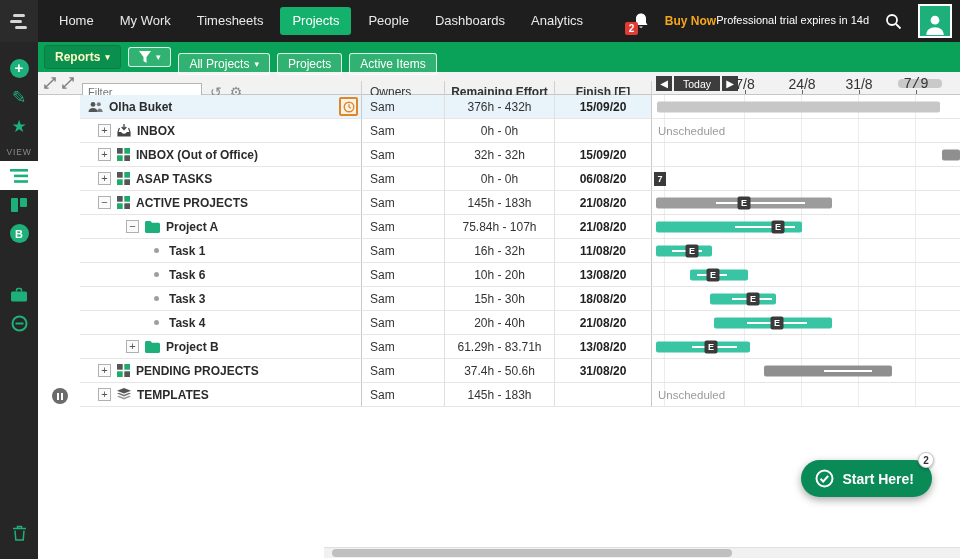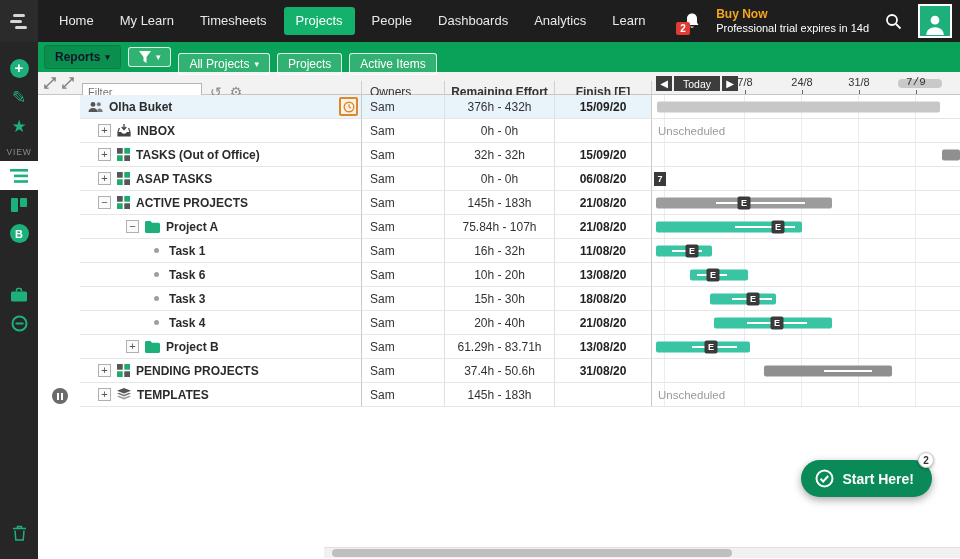--- a/index.html
+++ b/index.html
@@ -8,30 +8,30 @@
 
   
   .topbar { position:absolute; left:0; top:0; width:960px; height:42px; background:#1e1e1e; display:flex; align-items:center; z-index:30; }
   .logo { width:38px; height:42px; display:flex; align-items:center; justify-content:center; background:#2b2b2b; cursor:pointer; }
   .mainnav { display:flex; align-items:center; height:42px; margin-left:8px; }
   .nav-item { color:#e9e9e9; font-size:13px; padding:0 13px; height:42px; line-height:42px; cursor:pointer; white-space:nowrap; }
   .nav-item.active { background:#14b16c; color:#fff; height:28px; line-height:28px; border-radius:3px; margin:7px 4px; padding:0 12px; }
   .tb-right { margin-left:auto; display:flex; align-items:center; gap:16px; padding-right:8px; }
   .bell { position:relative; cursor:pointer; display:flex; }
   .nbadge { position:absolute; left:-8px; bottom:-4px; background:#e23b33; color:#fff; font-size:10px; font-weight:bold; padding:1px 4px; border-radius:2px; }
-  .promo { display:flex; flex-direction:column; line-height:1.25; }
+  .promo { display:flex; flex-direction:row; line-height:1.25;text-align:center; }
   .buynow { color:#f5a71b; font-weight:bold; font-size:12px; cursor:pointer; }
   .trial { color:#fff; font-size:11px; }
   .searchbtn { cursor:pointer; display:flex; }
   .avatar { width:34px; height:34px; background:#fff; padding:2px; cursor:pointer; }
   .avatar-in { width:100%; height:100%; background:#1db07a; display:flex; align-items:flex-end; justify-content:center; overflow:hidden; }
 
   
   .toolbar { position:absolute; left:38px; top:42px; width:922px; height:30px; background:#0aa258; display:flex; align-items:center; gap:7px; padding:0 6px; z-index:20; }
-  .reports-btn { background:#0b8f4e; border:1px solid #0a7d44; color:#0f172a; font-weight:bold; font-size:12px; padding:4px 10px; border-radius:3px; display:flex; align-items:center; gap:5px; cursor:pointer; }
+  .reports-btn { background:#0b8f4e; border:1px solid #0a7d44; color:#fef9c3; font-weight:bold; font-size:12px; padding:4px 10px; border-radius:3px; display:flex; align-items:center; gap:5px; cursor:pointer; }
   .chip { border:1px solid rgba(255,255,255,.85); background:rgba(255,255,255,.16); color:#fff; font-size:12px; padding:3px 10px; border-radius:3px; display:flex; align-items:center; gap:5px; cursor:pointer; white-space:nowrap; }
   .caret { font-size:9px; }
 
   
   .sidebar { position:absolute; left:0; top:42px; width:38px; height:517px; background:#262626; display:flex; flex-direction:column; align-items:center; padding-top:12px; z-index:25; }
   .sb { width:38px; height:29px; display:flex; align-items:center; justify-content:center; cursor:pointer; color:#1db07a; }
   .sb.active { background:#fff; }
   .sb.glyph { font-size:17px; }
   .plus-circle { width:19px; height:19px; border-radius:50%; background:#1db07a; color:#fff; font-size:15px; line-height:18px; text-align:center; font-weight:bold; }
   .view-label { color:#8b8b8b; font-size:8.5px; letter-spacing:.8px; margin:6px 0 4px; }
@@ -53,21 +53,21 @@
   .h-gutter { gap:6px; justify-content:center; }
   .filter-input { width:120px; height:17px; border:1px solid #b5b5b5; font-size:11px; padding:0 5px; color:#444; font-family:"Liberation Sans",sans-serif; background:#fff; }
   .hicon { color:#8a8a8a; font-size:14px; margin-left:8px; cursor:pointer; line-height:1; }
   .h-owners { padding-left:8px; color:#333; }
   .h-center { justify-content:center; color:#333; font-weight:bold; }
   .h-timeline { position:relative; }
   .today-ctl { position:absolute; left:4px; top:4px; display:flex; gap:2px; }
   .tbtn { background:#3d3d3d; color:#fff; font-size:10px; height:15px; display:flex; align-items:center; justify-content:center; cursor:pointer; }
   .tbtn.arr { width:16px; }
   .tbtn.today { width:46px; font-size:10.5px; }
-  .dlab { position:absolute; top:4px; transform:translateX(-50%); font-size:11px; color:#333; }
+  .dlab { position:absolute; top:4px; transform:translateX(-50%); font-size:14px; color:#333; }
   .dtick { position:absolute; bottom:0; width:1px; height:4px; background:#666; }
   .tl-scroll { position:absolute; right:18px; top:7px; width:44px; height:9px; background:#c9c9c9; border-radius:4px; cursor:pointer; }
 
   
   .grow { height:24px; display:flex; }
   .c { height:100%; display:flex; align-items:center; border-bottom:1px solid #e6e6e6; overflow:hidden; }
   .c.gutter { width:42px; border-bottom:none; }
   .c.tree { width:282px; border-right:1px solid #c9c9c9; }
   .c.owners { width:83px; border-right:1px solid #e0e0e0; padding-left:8px; }
   .c.effort { width:110px; border-right:1px solid #e0e0e0; justify-content:center; }
@@ -103,27 +103,26 @@
 <div class="topbar">
   <div class="logo">
     <svg width="20" height="17" viewBox="0 0 20 17">
         <rect x="4" y="1" width="12" height="3" rx="1.5" fill="#d6d6d6"></rect>
         <rect x="1" y="7" width="12" height="3" rx="1.5" fill="#d6d6d6"></rect>
         <rect x="6" y="13" width="12" height="3" rx="1.5" fill="#d6d6d6"></rect>
       </svg>
   </div>
   <nav class="mainnav" id="mainnav">
       <div class="nav-item">Home</div>
-      <div class="nav-item">My Learn</div>
+      <div class="nav-item">My Work</div>
       <div class="nav-item">Timesheets</div>
       <div class="nav-item active">Projects</div>
       <div class="nav-item">People</div>
       <div class="nav-item">Dashboards</div>
       <div class="nav-item">Analytics</div>
-      <div class="nav-item">Learn</div>
     </nav>
   <div class="tb-right">
     <div class="bell">
       <svg width="16" height="19" viewBox="0 0 16 19">
           <path d="M8 1.5c-3 0-5 2.2-5 5v4L1.5 13h13L13 10.5v-4c0-2.8-2-5-5-5z" fill="#fff"></path>
           <path d="M6.2 14.5a1.9 1.9 0 0 0 3.6 0z" fill="#fff"></path>
         </svg>
       <span class="nbadge">2</span>
     </div>
     <div class="promo">
@@ -305,21 +304,21 @@
         <div class="c tree" style="padding-left: 18px;">
           <span class="exp">+</span>
           <span class="ticon">
             <svg width="13" height="13" viewBox="0 0 13 13">
               <rect width="5.7" height="5.7" fill="#555"></rect>
               <rect x="7.3" width="5.7" height="5.7" fill="#1fa96b"></rect>
               <rect y="7.3" width="5.7" height="5.7" fill="#1fa96b"></rect>
               <rect x="7.3" y="7.3" width="5.7" height="5.7" fill="#555"></rect>
             </svg>
           </span>
-          <span class="tlabel">TASKS (Out of Office)</span>
+          <span class="tlabel">INBOX (Out of Office)</span>
         </div>
         <div class="c owners">Sam</div>
         <div class="c effort">32h - 32h</div>
         <div class="c finish">15/09/20</div>
         <div class="c timeline">
           <div class="bar" style="left: 290px; width: 18px; background: rgb(143, 143, 143);"></div>
         </div>
       </div>
       <div class="grow">
         <div class="c gutter"></div>

